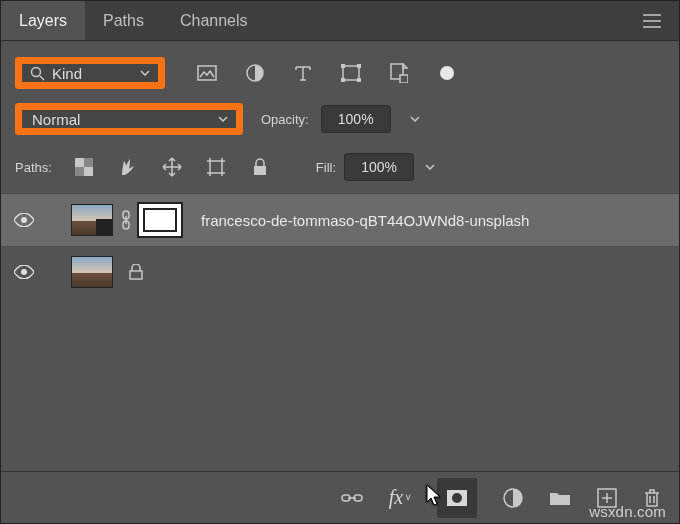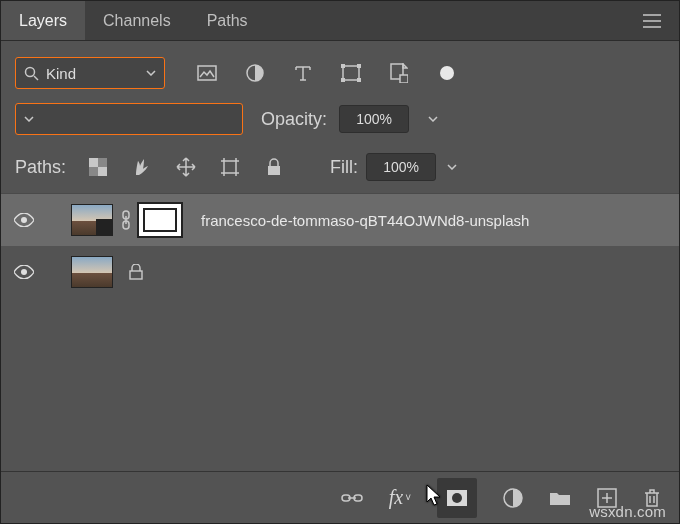--- a/index.html
+++ b/index.html
@@ -6,32 +6,32 @@
   body { background: #222; width: 680px; height: 524px; color: #ccc; font-size: 15px; overflow: hidden; position: relative; }
   .panel { width: 680px; height: 524px; background: #535353; border: 1px solid #222; display: flex; flex-direction: column; }
   
   .tabs { display: flex; align-items: center; height: 40px; background: #3f3f3f; border-bottom: 1px solid #2b2b2b; }
   .tab { padding: 16px 18px; height: 100%; display: flex; align-items: center; color: #bfbfbf; font-size: 16px; cursor: pointer; }
   .tab.active { background: #535353; color: #f0f0f0; }
   .panel-menu { margin-left: auto; padding: 0 18px; color: #bfbfbf; cursor: pointer; font-size: 18px; display:flex; align-items:center; height:100%; }
   
   .row { display: flex; align-items: center; padding: 8px 14px; gap: 12px; }
   .filter-row { padding-top: 16px; }
-  .select { display: flex; align-items: center; background: #454545; border: 1px solid #f97316; border-radius: 3px; height: 32px; }
+  .select { display: flex; align-items: center; background: #454545; border: 7px solid #f97316; border-radius: 3px; height: 32px; }
   .select.search { width: 150px; }
   .select .icon { width: 30px; display:flex; justify-content:center; color:#ccc; }
   .select .label { flex: 1; color: #ddd; font-size: 15px; }
   .select .chev { width: 26px; display:flex; justify-content:center; color:#ccc; font-size:12px; }
   .icon-btn { width: 32px; height: 32px; display:flex; align-items:center; justify-content:center; color:#c8c8c8; cursor:pointer; }
   .filter-icons { display:flex; align-items:center; gap: 16px; margin-left: 14px; }
   .dot { width:14px; height:14px; border-radius:50%; background:#e8e8e8; }
   
   .blend-row { padding-top: 6px; }
   .blend-select { width: 228px; }
-  .static-label { color: #d4d4d4; font-size: 18px; margin-left: 6px; }
+  .static-label { color: #d4d4d4; font-size: 13px; margin-left: 6px; }
   .num-field { background:#3a3a3a; border:1px solid #2e2e2e; border-radius:3px; height:28px; width:70px; color:#ddd; text-align:left; display:flex; align-items:center; justify-content:center; font-size:14px; }
   .num-chev { width:24px; height:28px; display:flex; align-items:center; justify-content:center; color:#ccc; font-size:11px; cursor:pointer; }
   
   .lock-row { border-bottom:1px solid #4a4a4a; padding-bottom:10px; }
   .lock-row .static-label { margin:0 4px 0 0; }
   .lock-row .icons { display:flex; align-items:center; gap: 12px; }
   .lock-row .fill-group { margin-left: 28px; display:flex; align-items:center; gap:4px;}
   
   .layers { flex:1; display:flex; flex-direction:column; overflow:hidden; }
   .layer { display:flex; align-items:center; height:52px; padding: 16px 12px; gap:10px; }
@@ -59,22 +59,22 @@
   svg { display:block; }
   .stroke { stroke:#c8c8c8; stroke-width:1.5; fill:none; }
 </style>
 </head>
 <body>
 
 <div class="panel">
 
   <div class="tabs">
     <div class="tab active">Layers</div>
+    <div class="tab">Paths</div>
     <div class="tab">Channels</div>
-    <div class="tab">Paths</div>
     <div class="panel-menu">
       <svg width="18" height="14" viewBox="0 0 18 14">
           <path class="stroke" d="M0 1h18M0 7h18M0 13h18"></path>
         </svg>
     </div>
   </div>
 
   <div class="row filter-row">
     <div class="select search">
       <span class="icon">
@@ -126,20 +126,21 @@
           </svg>
       </div>
       <div class="icon-btn">
         <div class="dot"></div>
       </div>
     </div>
   </div>
 
   <div class="row blend-row">
     <div class="select blend-select">
+      <span class="label" style="padding-left:10px;">Normal</span>
       <span class="chev">
         <svg width="10" height="6" viewBox="0 0 10 6">
             <path class="stroke" d="M1 1l4 4 4-4"></path>
           </svg>
       </span>
     </div>
     <span class="static-label">Opacity:</span>
     <div class="num-field">100%</div>
     <div class="num-chev">
       <svg width="10" height="6" viewBox="0 0 10 6">

